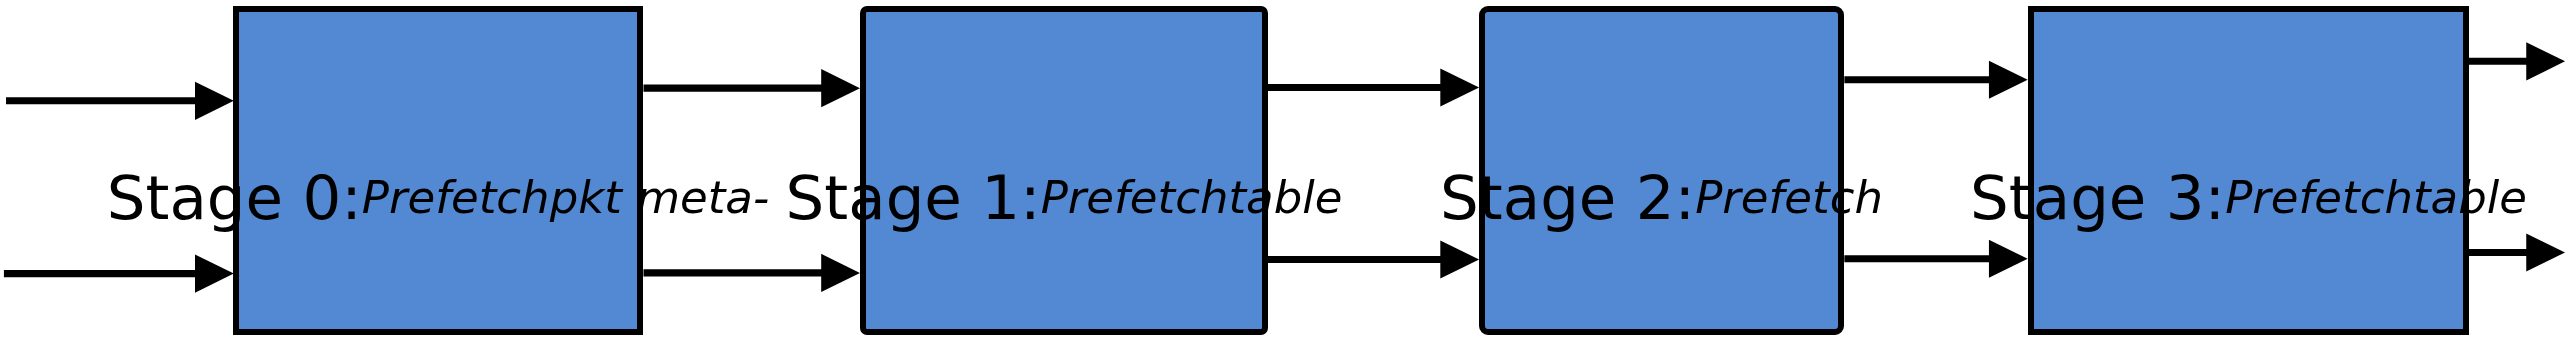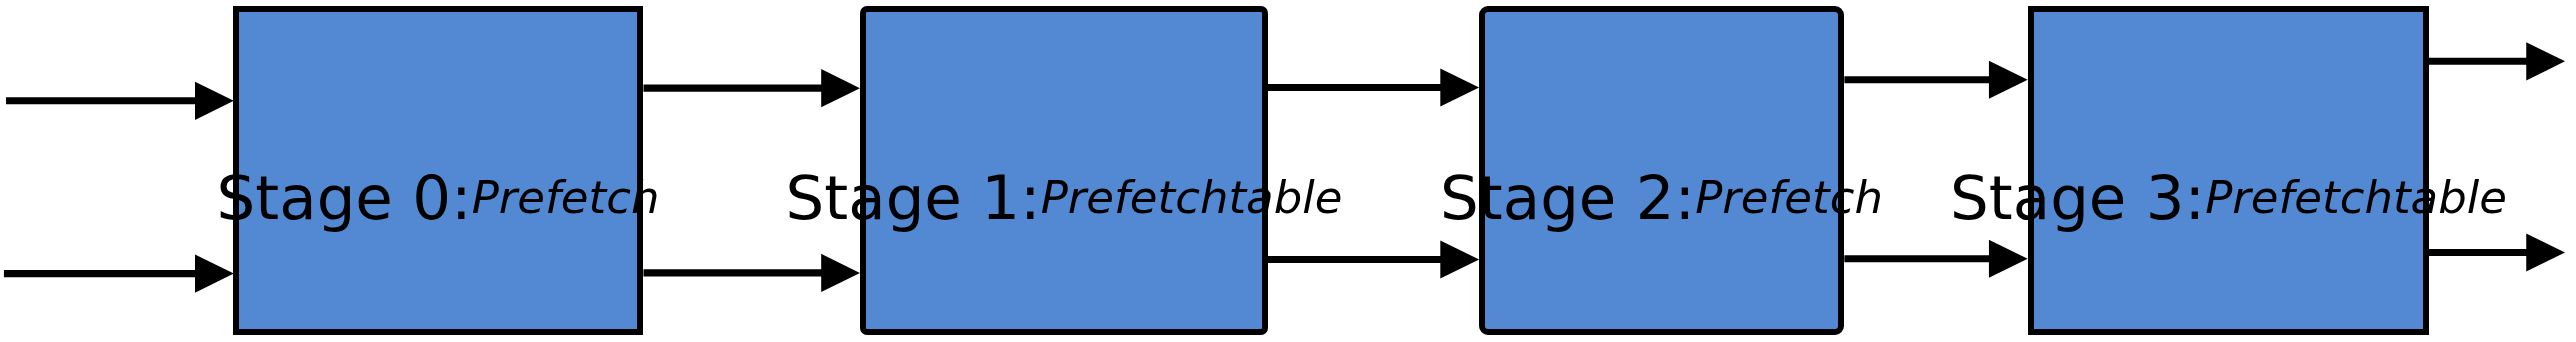--- a/index.html
+++ b/index.html
@@ -99,33 +99,34 @@
     </g>
     <g>
       <line class="arrow-shaft" x1="3393" y1="358" x2="3589" y2="358" stroke="#000000"></line>
       <polygon class="arrow-head" points="3582,331 3637,358 3582,385" fill="#000000"></polygon>
     </g>
   </svg>
 
   <div class="stage-box" style="left: 233px; width: 410px; background-color: rgb(82, 137, 210);" data-bind-style="background-color:diagram.colors.box_fill">
     <div class="stage-title" data-bind="diagram.stages.0.title">Stage 0:</div>
     <div class="stage-sub" data-bind="diagram.stages.0.subtitle_lines.0">Prefetch</div>
+    <div class="stage-sub" data-bind="diagram.stages.0.subtitle_lines.1">pkt meta-</div>
   </div>
 
   <div class="stage-box" style="left: 860px; width: 408px; background-color: rgb(82, 137, 210); border-radius: 7px;" data-bind-style="background-color:diagram.colors.box_fill">
     <div class="stage-title" data-bind="diagram.stages.1.title">Stage 1:</div>
     <div class="stage-sub" data-bind="diagram.stages.1.subtitle_lines.0">Prefetch</div>
     <div class="stage-sub" data-bind="diagram.stages.1.subtitle_lines.1">table</div>
   </div>
 
   <div class="stage-box" style="left: 1479px; width: 365px; background-color: rgb(82, 137, 210); border-radius: 9px;" data-bind-style="background-color:diagram.colors.box_fill">
     <div class="stage-title" data-bind="diagram.stages.2.title">Stage 2:</div>
     <div class="stage-sub" data-bind="diagram.stages.2.subtitle_lines.0">Prefetch</div>
   </div>
 
-  <div class="stage-box" style="left: 2028px; width: 401px; background-color: rgb(82, 137, 210);" data-bind-style="background-color:diagram.colors.box_fill">
+  <div class="stage-box" style="left: 2028px; width: 441px; background-color: rgb(82, 137, 210);" data-bind-style="background-color:diagram.colors.box_fill">
     <div class="stage-title" data-bind="diagram.stages.3.title">Stage 3:</div>
     <div class="stage-sub" data-bind="diagram.stages.3.subtitle_lines.0">Prefetch</div>
     <div class="stage-sub" data-bind="diagram.stages.3.subtitle_lines.1">table</div>
   </div>
 
 </div>
 
 
 </body></html>

